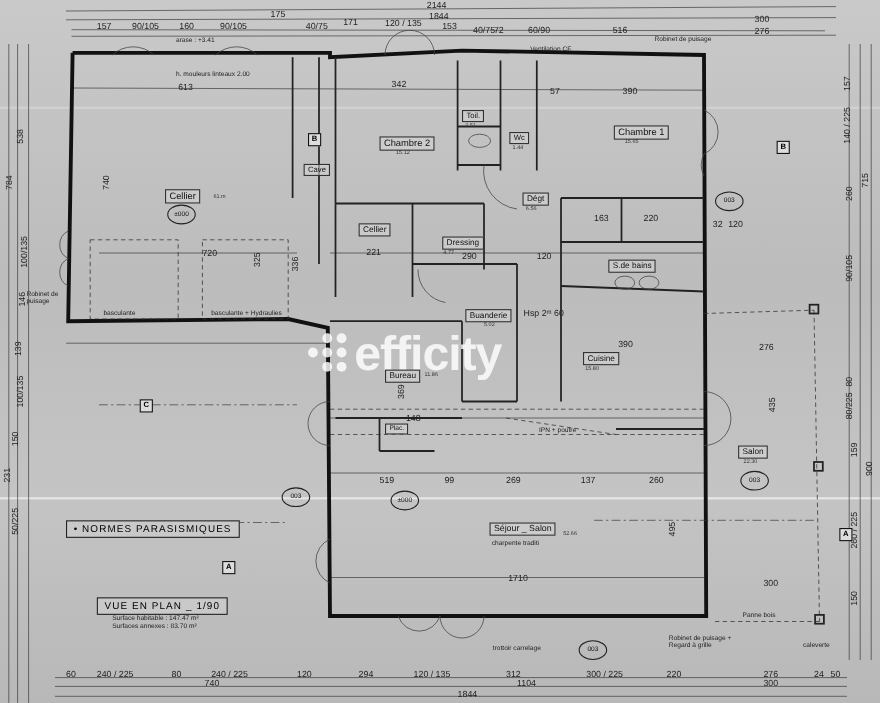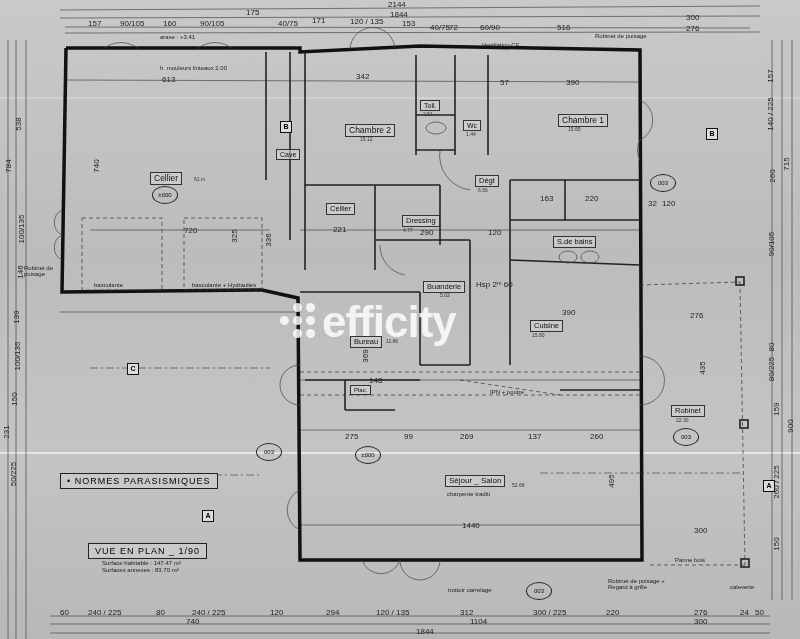--- a/index.html
+++ b/index.html
@@ -208,26 +208,26 @@
   <div class="dim" style="left:566px;top:79px">390</div>
   <div class="dim" style="left:90px;top:162px;transform:rotate(-90deg)">740</div>
   <div class="dim" style="left:184px;top:227px">720</div>
   <div class="dim" style="left:262px;top:236px;transform:rotate(-90deg)">336</div>
   <div class="dim" style="left:228px;top:232px;transform:rotate(-90deg)">325</div>
   <div class="dim" style="left:333px;top:226px">221</div>
   <div class="dim" style="left:420px;top:229px">290</div>
   <div class="dim" style="left:488px;top:229px">120</div>
   <div class="dim" style="left:500px;top:79px">57</div>
   <div class="dim" style="left:562px;top:309px">390</div>
-  <div class="dim" style="left:345px;top:433px">275</div>
+  <div class="dim" style="left:345px;top:433px">519</div>
   <div class="dim" style="left:404px;top:433px">99</div>
   <div class="dim" style="left:460px;top:433px">269</div>
   <div class="dim" style="left:528px;top:433px">137</div>
   <div class="dim" style="left:590px;top:433px">260</div>
-  <div class="dim" style="left:462px;top:522px">1440</div>
+  <div class="dim" style="left:462px;top:522px">1710</div>
   <div class="dim" style="left:694px;top:527px">300</div>
   <div class="dim" style="left:690px;top:312px">276</div>
   <div class="dim" style="left:369px;top:377px">148</div>
   <div class="dim" style="left:359px;top:352px;transform:rotate(-90deg)">369</div>
   <div class="dim" style="left:605px;top:477px;transform:rotate(-90deg)">495</div>
   <div class="dim" style="left:696px;top:364px;transform:rotate(-90deg)">435</div>
   <div class="dim" style="left:540px;top:195px">163</div>
   <div class="dim" style="left:585px;top:195px">220</div>
   <div class="dim" style="left:662px;top:200px">120</div>
   <div class="dim" style="left:648px;top:200px">32</div>
@@ -250,21 +250,21 @@
   <div class="room-area" style="left:478px;top:187px">6.56</div>
   <div class="room" style="left:553px;top:236px;font-size:7.5px">S.de bains</div>
   <div class="room" style="left:423px;top:281px;font-size:7.5px">Buanderie</div>
   <div class="room-area" style="left:440px;top:292px">5.02</div>
   <div class="room" style="left:350px;top:336px;font-size:7.5px">Bureau</div>
   <div class="room-area" style="left:386px;top:338px">11.86</div>
   <div class="room" style="left:530px;top:320px;font-size:7.5px">Cuisine</div>
   <div class="room-area" style="left:532px;top:332px">15.80</div>
   <div class="room" style="left:445px;top:475px;font-size:8px">Séjour _ Salon</div>
   <div class="room-area" style="left:512px;top:482px">52.66</div>
-  <div class="room" style="left:671px;top:405px;font-size:7.5px">Robinet</div>
+  <div class="room" style="left:671px;top:405px;font-size:7.5px">Salon</div>
   <div class="room-area" style="left:676px;top:417px">22.30</div>
   <div class="room" style="left:350px;top:385px;font-size:6px">Plac.</div>
 
   <div class="dim" style="left:476px;top:281px">Hsp 2ᵐ 60</div>
   <div class="small" style="left:447px;top:491px">charpente traditi</div>
   <div class="small" style="left:482px;top:42px">Ventilation CF</div>
   <div class="small" style="left:595px;top:33px">Robinet de puisage</div>
   <div class="small" style="left:24px;top:265px;width:30px;white-space:normal">Robinet de puisage</div>
   <div class="small" style="left:608px;top:578px;width:70px;white-space:normal">Robinet de puisage + Regard à grille</div>
   <div class="small" style="left:448px;top:587px">trottoir carrelage</div>

